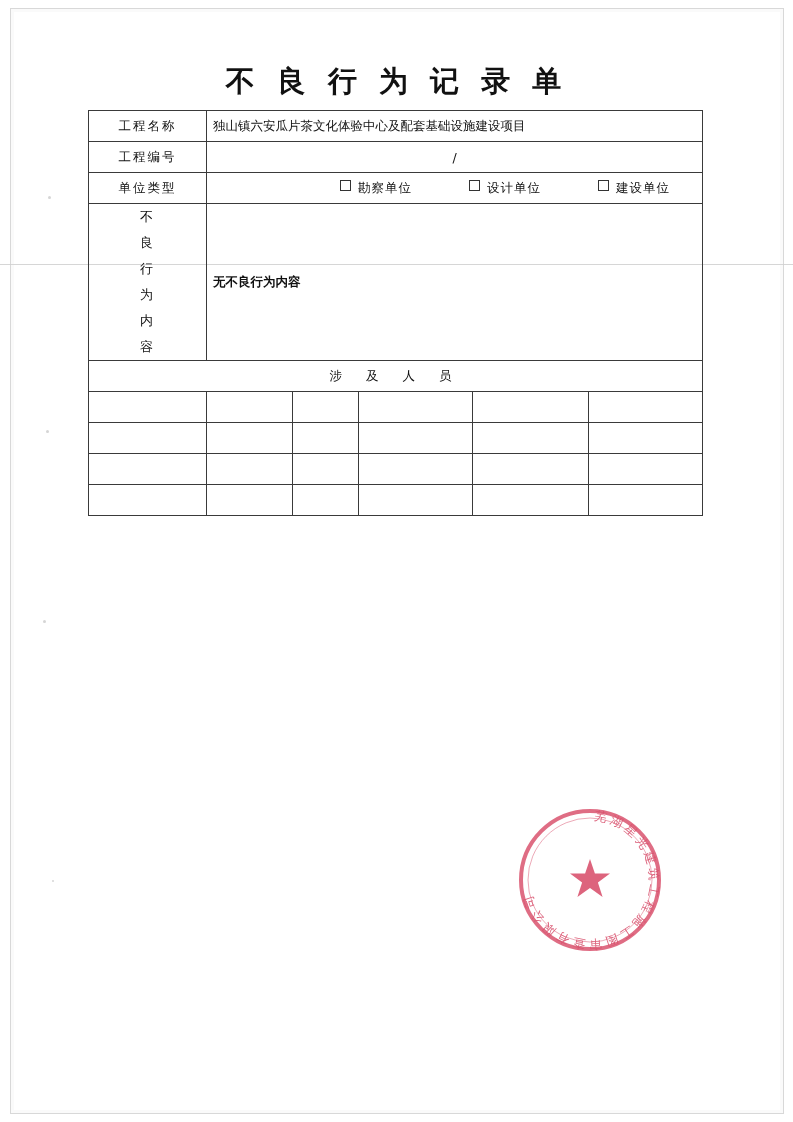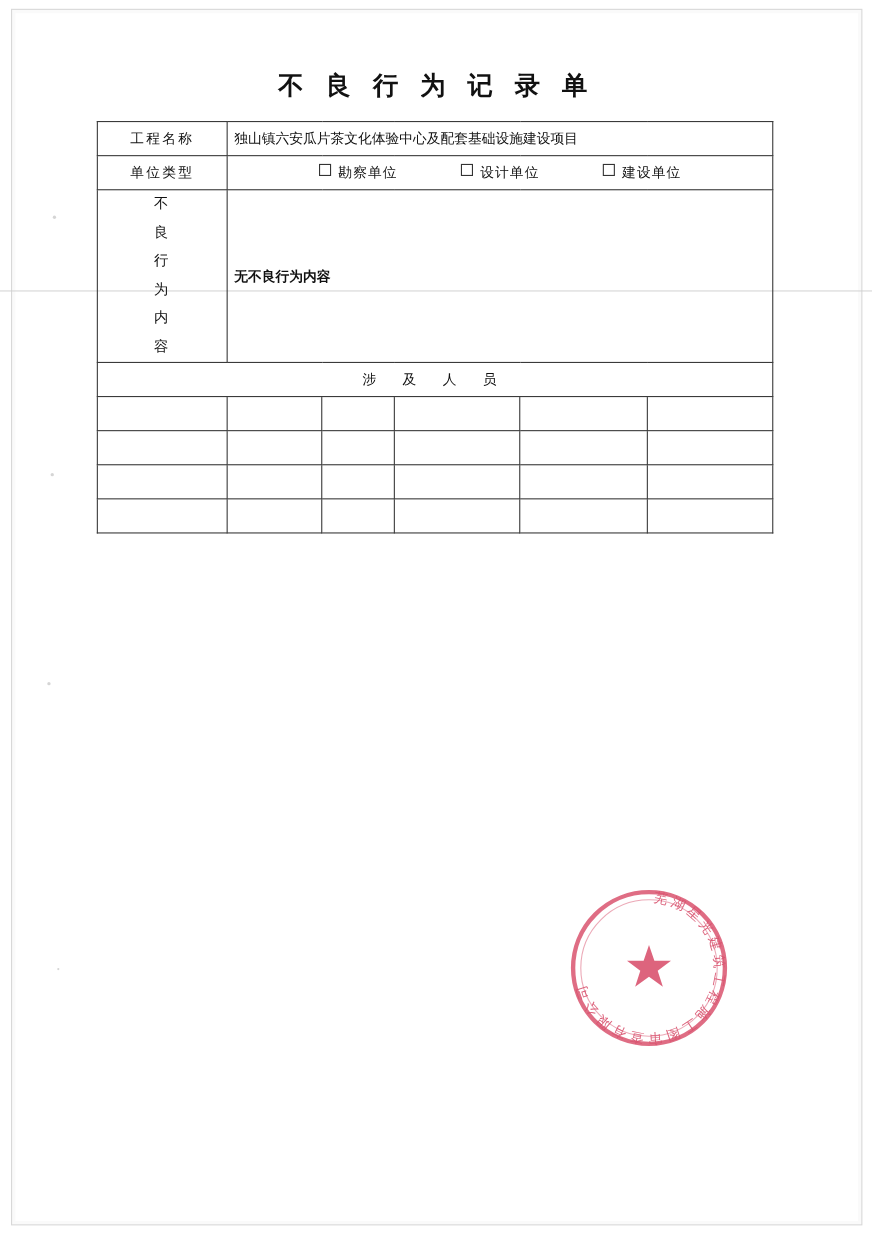--- a/index.html
+++ b/index.html
@@ -36,21 +36,21 @@
     background: #b9b9b9;
     border-radius: 50%;
     opacity: .6;
   }
 
   .doc-title {
     position: absolute;
     left: 0; top: 62px;
     width: 793px;
     text-align: center;
-    font-size: 23px;
+    font-size: 29px;
     font-weight: bold;
     letter-spacing: 6px;
     color: #111;
   }
 
   .form {
     position: absolute;
     left: 88px;
     top: 110px;
     width: 614px;
@@ -67,21 +67,21 @@
   }
   .label-cell {
     text-align: center;
     letter-spacing: 2px;
     width: 118px;
     margin-top: 42px;
   }
   .value-left { text-align: left; padding-left: 10px; margin-top: 12px; }
   .value-center { text-align: center; }
   .unit-types {
-    text-align: center;
+    text-align: right;
     letter-spacing: 1px;
   }
   .unit-types .opt { display: inline-block; margin: 0 26px; }
   .chk {
     display: inline-block;
     width: 9px; height: 9px;
     border: 1px solid #333;
     margin-right: 7px;
     vertical-align: 1px;
   }
@@ -157,20 +157,24 @@
       <col style="width:116px">
       <col style="width:114px">
     </colgroup>
 
     <tbody>
         <tr>
       <td class="label-cell">工程名称</td>
       <td class="value-left" colspan="5">独山镇六安瓜片茶文化体验中心及配套基础设施建设项目</td>
     </tr>
 
+    <tr>
+      <td class="label-cell">工程编号</td>
+      <td class="value-center" colspan="5">/</td>
+    </tr>
 
     <tr>
       <td class="label-cell">单位类型</td>
       <td class="unit-types" colspan="5">
         <span class="opt"><span class="chk"></span><span>勘察单位</span></span>
         <span class="opt"><span class="chk"></span><span>设计单位</span></span>
         <span class="opt"><span class="chk"></span><span>建设单位</span></span>
       </td>
     </tr>
 

